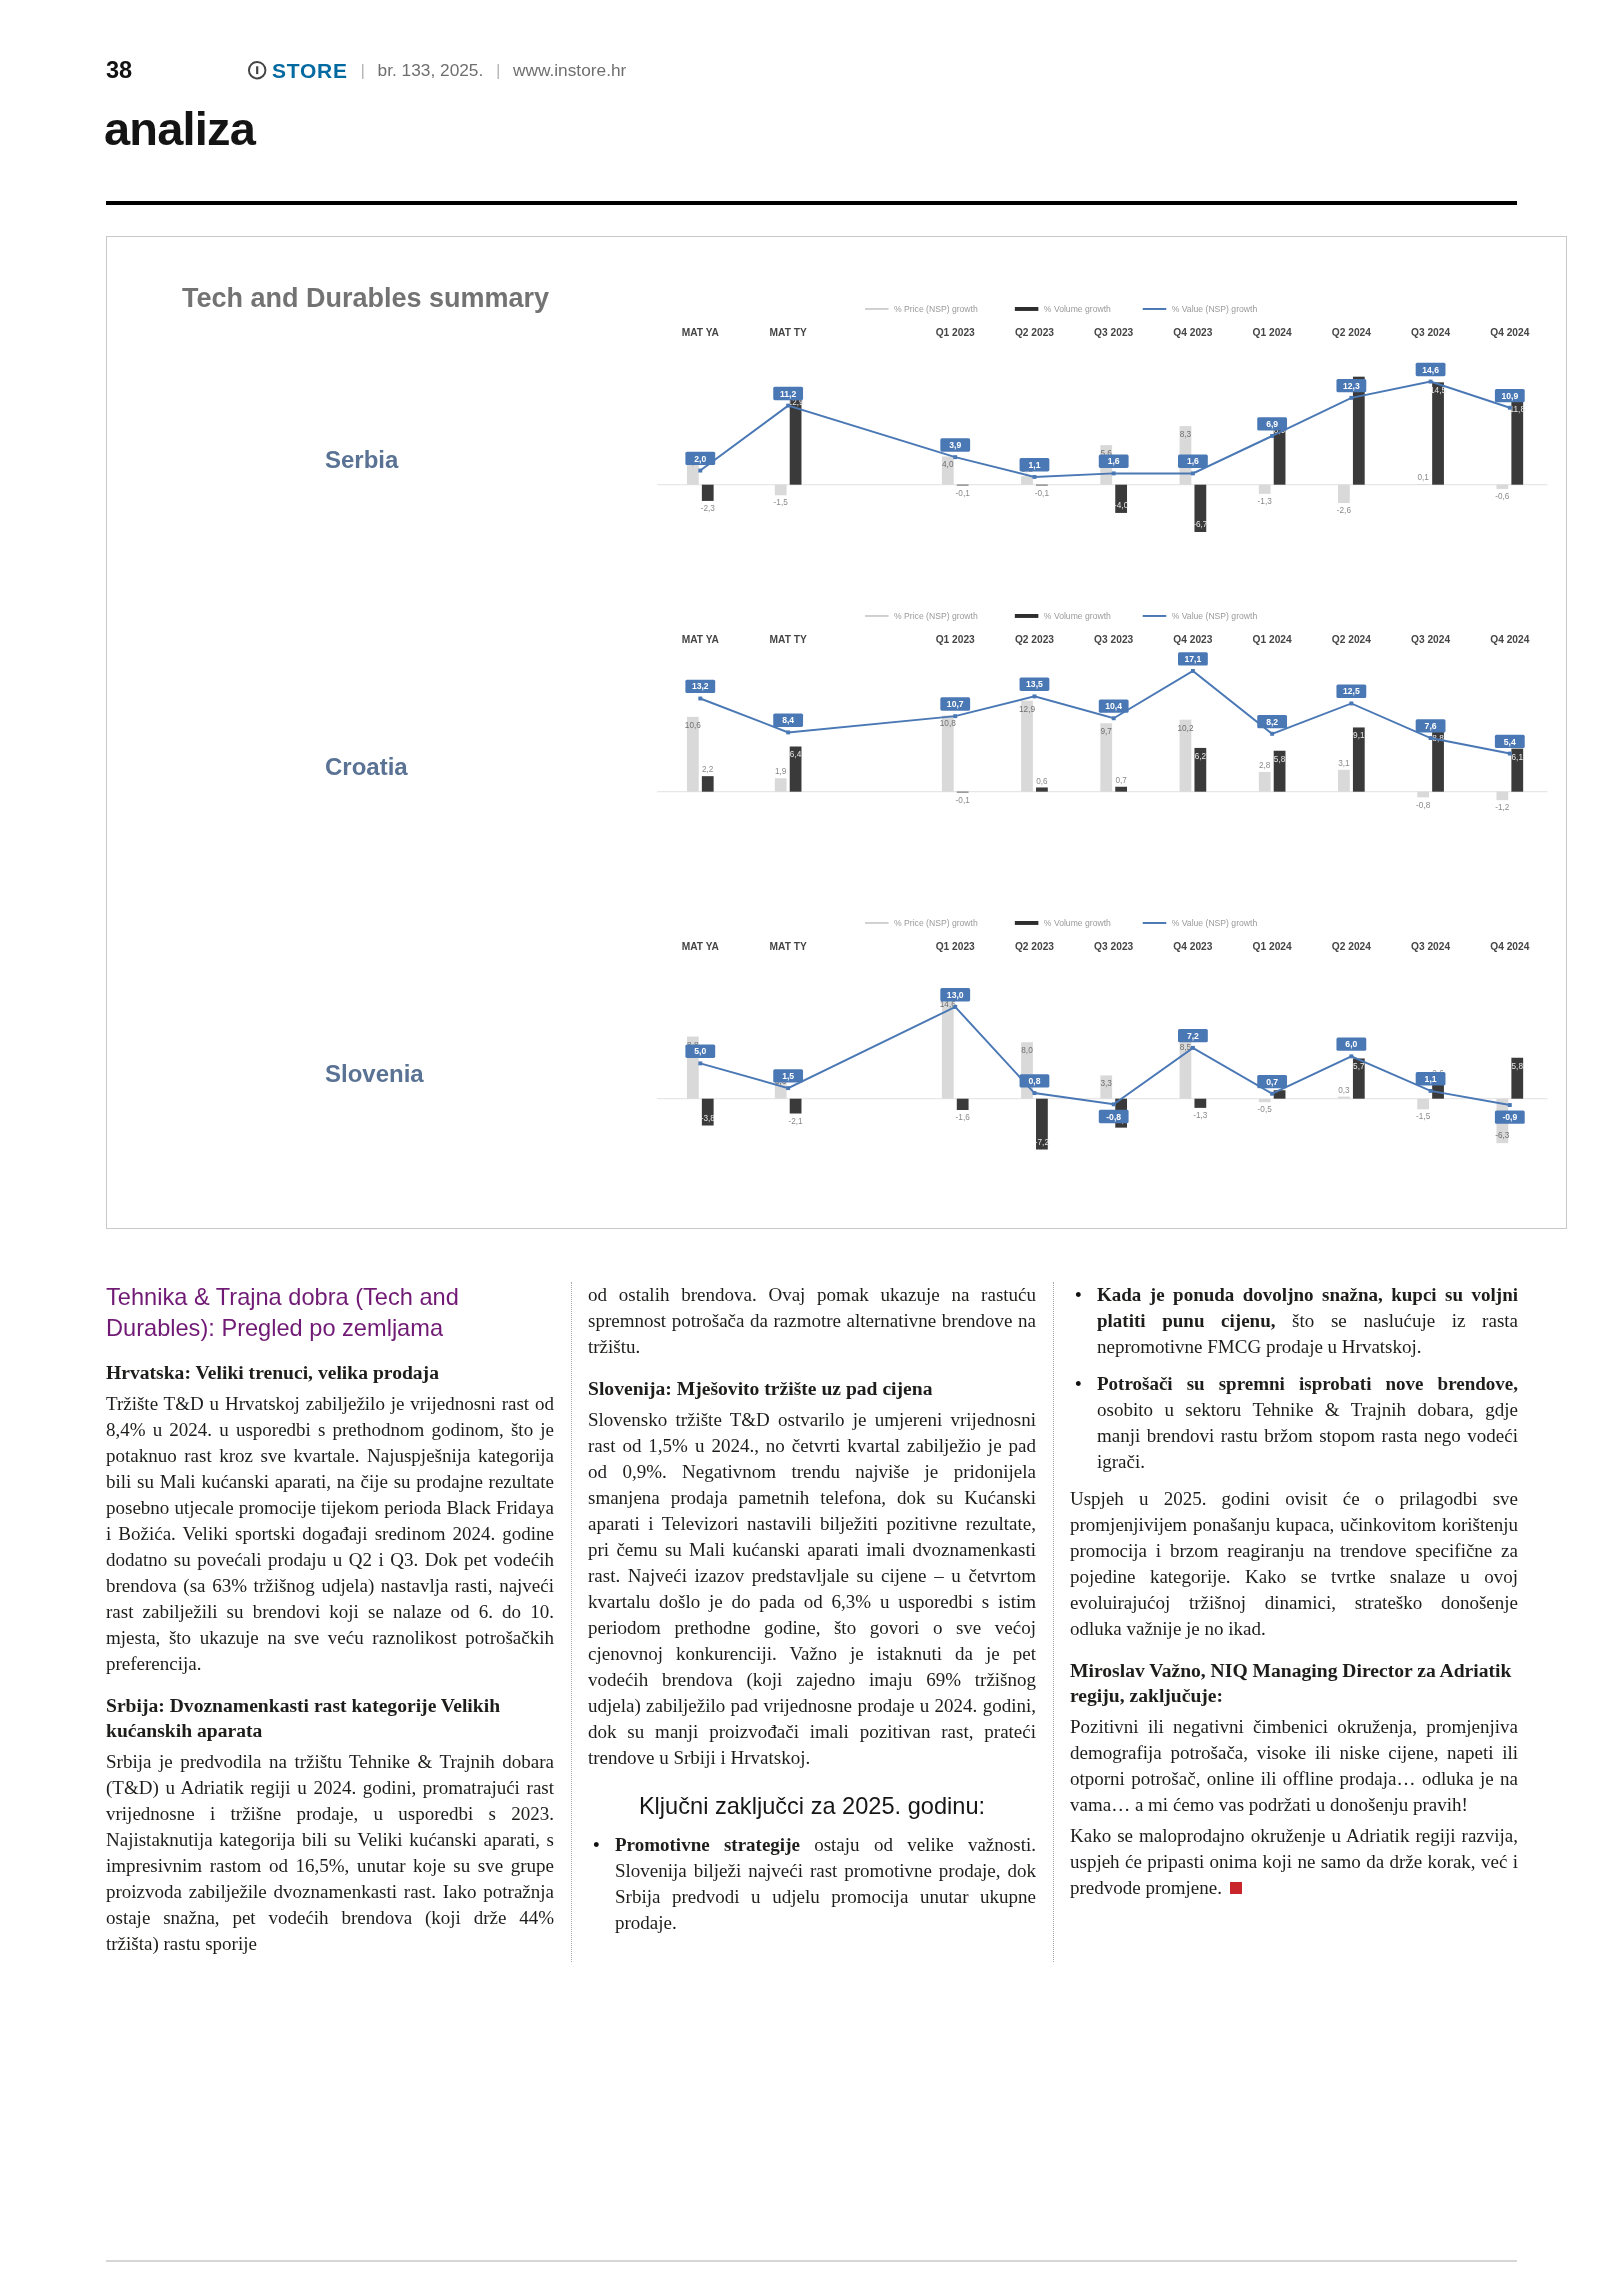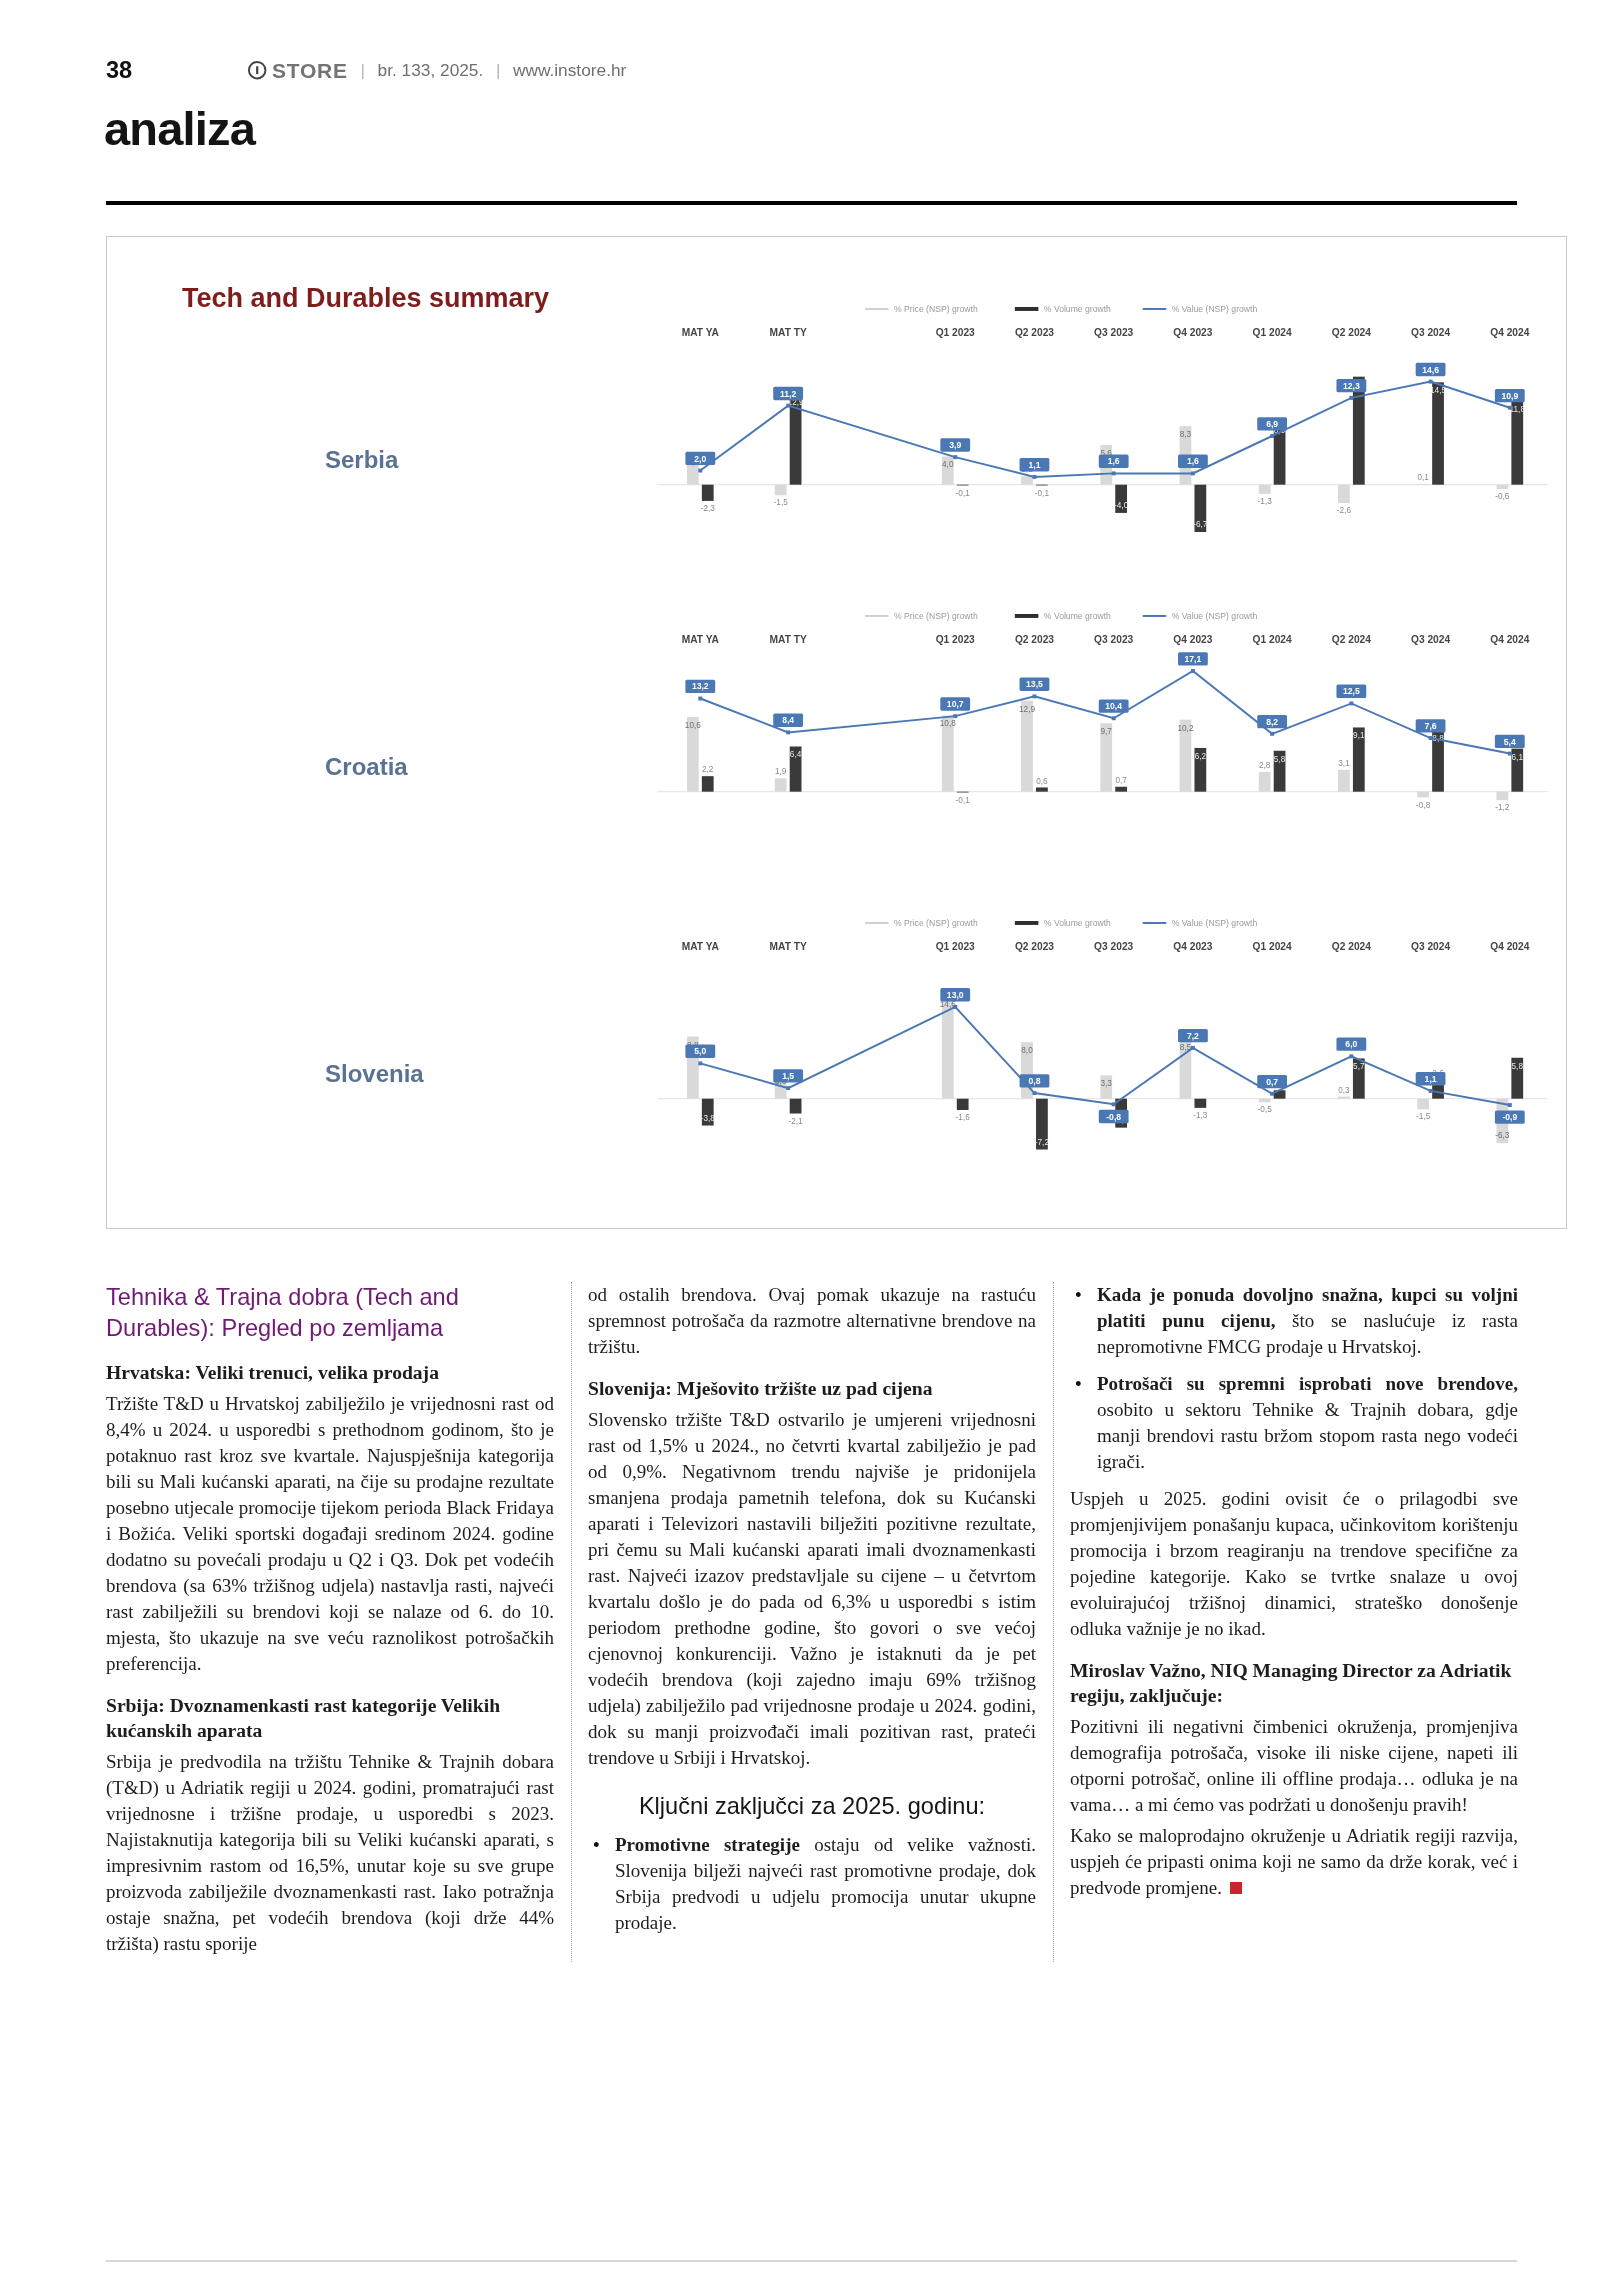--- a/index.html
+++ b/index.html
@@ -3,35 +3,35 @@
 <meta charset="utf-8">
 <style>
   html,body{margin:0;padding:0;background:#ffffff;}
   .page{position:relative;width:1623px;height:2295px;background:#fff;overflow:hidden;
         font-family:"Liberation Serif",serif;color:#1d1d1b;}
 
   
   .topbar{position:absolute;top:57px;left:106px;right:106px;display:flex;align-items:center;gap:12.6px;
           font-family:"Liberation Sans",sans-serif;}
   .pagenum{font-size:23.6px;font-weight:bold;color:#111;margin-right:102px;}
-  .brand{display:flex;align-items:center;gap:4.7px;font-size:21px;font-weight:bold;letter-spacing:0.8px;color:#737373;}
+  .brand{display:flex;align-items:center;gap:4.7px;font-size:21px;font-weight:bold;letter-spacing:0.8px;color:#0369a1;}
   .brand svg{display:block;}
   .topsep{color:#b5b5b5;font-size:17.3px;}
   .issue{font-size:17.3px;color:#6f6f6f;}
   .site{font-size:17.3px;color:#6f6f6f;text-decoration:none;}
 
   
   .section-title{position:absolute;top:101px;left:104px;margin:0;
                  font-family:"Liberation Sans",sans-serif;font-size:47px;font-weight:bold;color:#141414;letter-spacing:-0.8px;}
   .rule{position:absolute;top:201px;left:106px;right:106px;height:3.9px;background:#000;}
 
   
   .chart-panel{position:absolute;top:236px;left:106px;width:1459px;height:991px;border:0.8px solid #c9c9c9;background:#fff;}
   .chart-title{position:absolute;top:46px;left:75px;margin:0;
-               font-family:"Liberation Sans",sans-serif;font-size:27px;font-weight:bold;color:#7f1d1d;}
+               font-family:"Liberation Sans",sans-serif;font-size:27px;font-weight:bold;color:#737373;}
   .chart-row{position:absolute;left:0;width:1458px;height:302px;}
   .chart-row .country{position:absolute;left:218px;top:148px;
                       font-family:"Liberation Sans",sans-serif;font-size:24px;font-weight:600;color:#5a7294;}
   .chart-row svg{position:absolute;left:0;top:0;
                  font-family:"Liberation Sans",sans-serif;}
   #row0{top:61px;} #row1{top:368px;} #row2{top:675px;}
 
   
   .article{position:absolute;top:1282px;left:106px;width:1412px;display:flex;align-items:stretch;}
   .col{flex:1 1 0;min-width:0;text-align:justify;font-size:19px;line-height:26px;color:#1d1d1b;}

